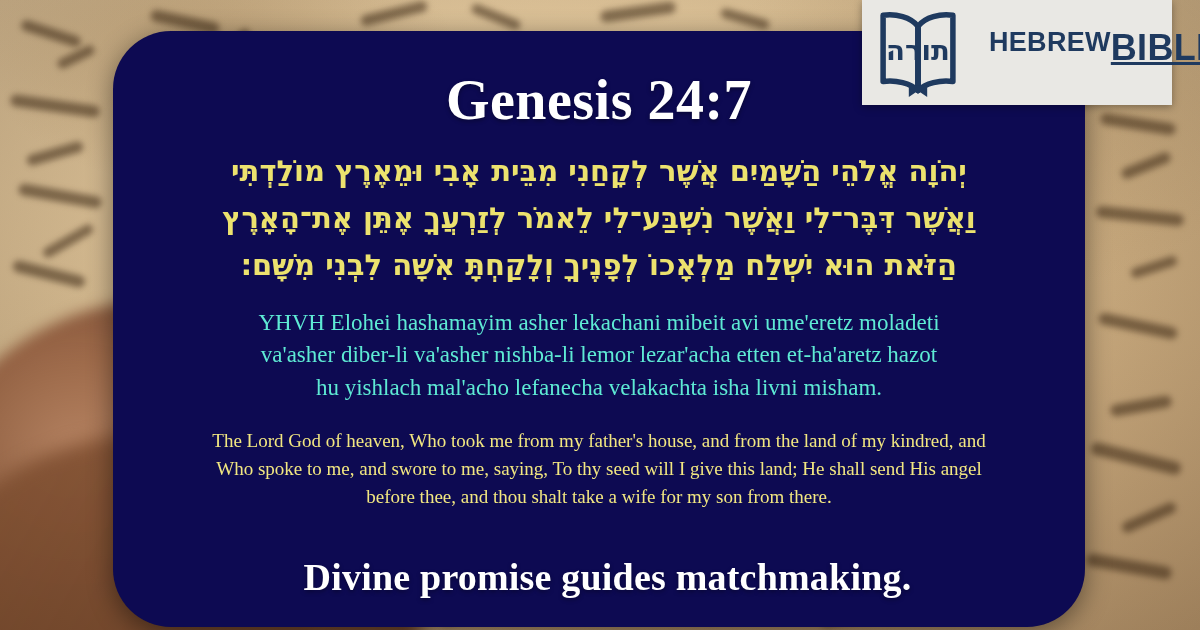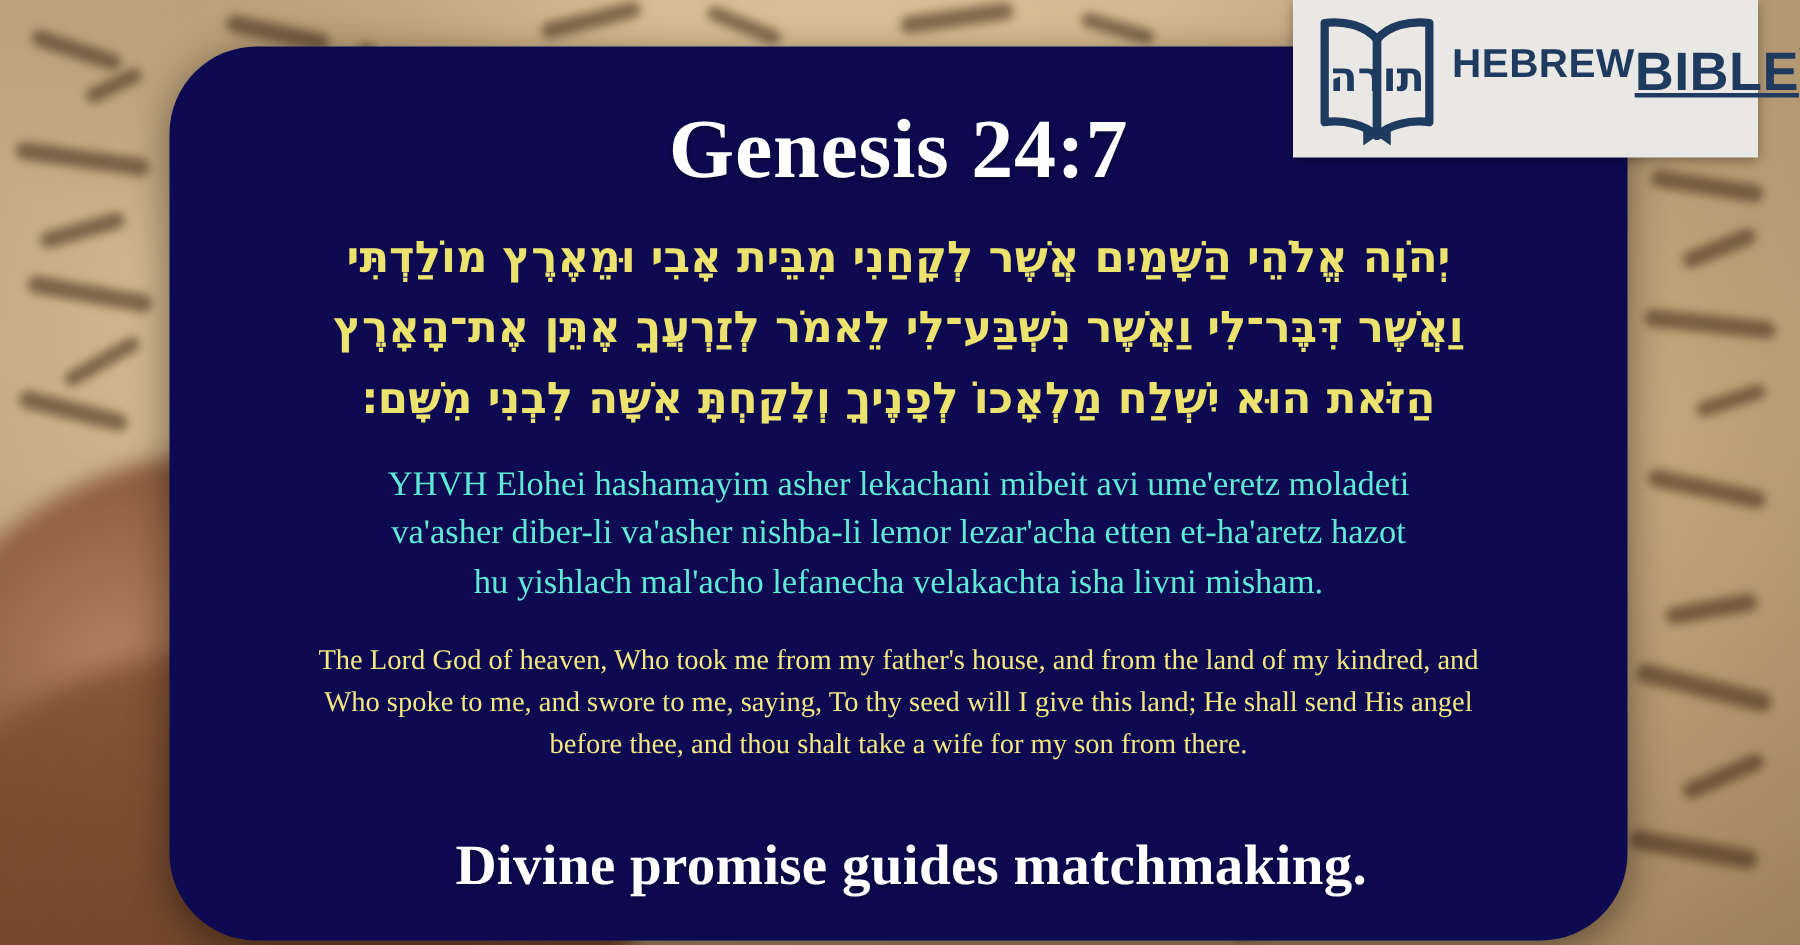--- a/index.html
+++ b/index.html
@@ -106,21 +106,21 @@
     font-weight:700;
     text-align:center;
     letter-spacing:.2px;
     text-shadow:0 2px 4px rgba(0,0,0,.35);
   }
 
   
   .logo{
     position:absolute;left:862px;top:0;width:310px;height:105px;
     background:#e9e8e4;
-    display:flex;align-items:center;gap:4px;
+    display:flex;align-items:center;gap:25px;
     padding:6px 8px 6px 10px;box-sizing:border-box;
     box-shadow:0 2px 8px rgba(0,0,0,.35);
   }
   .logo-mark{width:92px;height:90px;flex:0 0 auto;}
   .logo-text{
     display:flex;flex-direction:row;justify-content:center;
     font-family:"Liberation Sans", sans-serif;
     color:#1f3a5f;font-weight:700;line-height:1.03;
     letter-spacing:.3px;
   }

